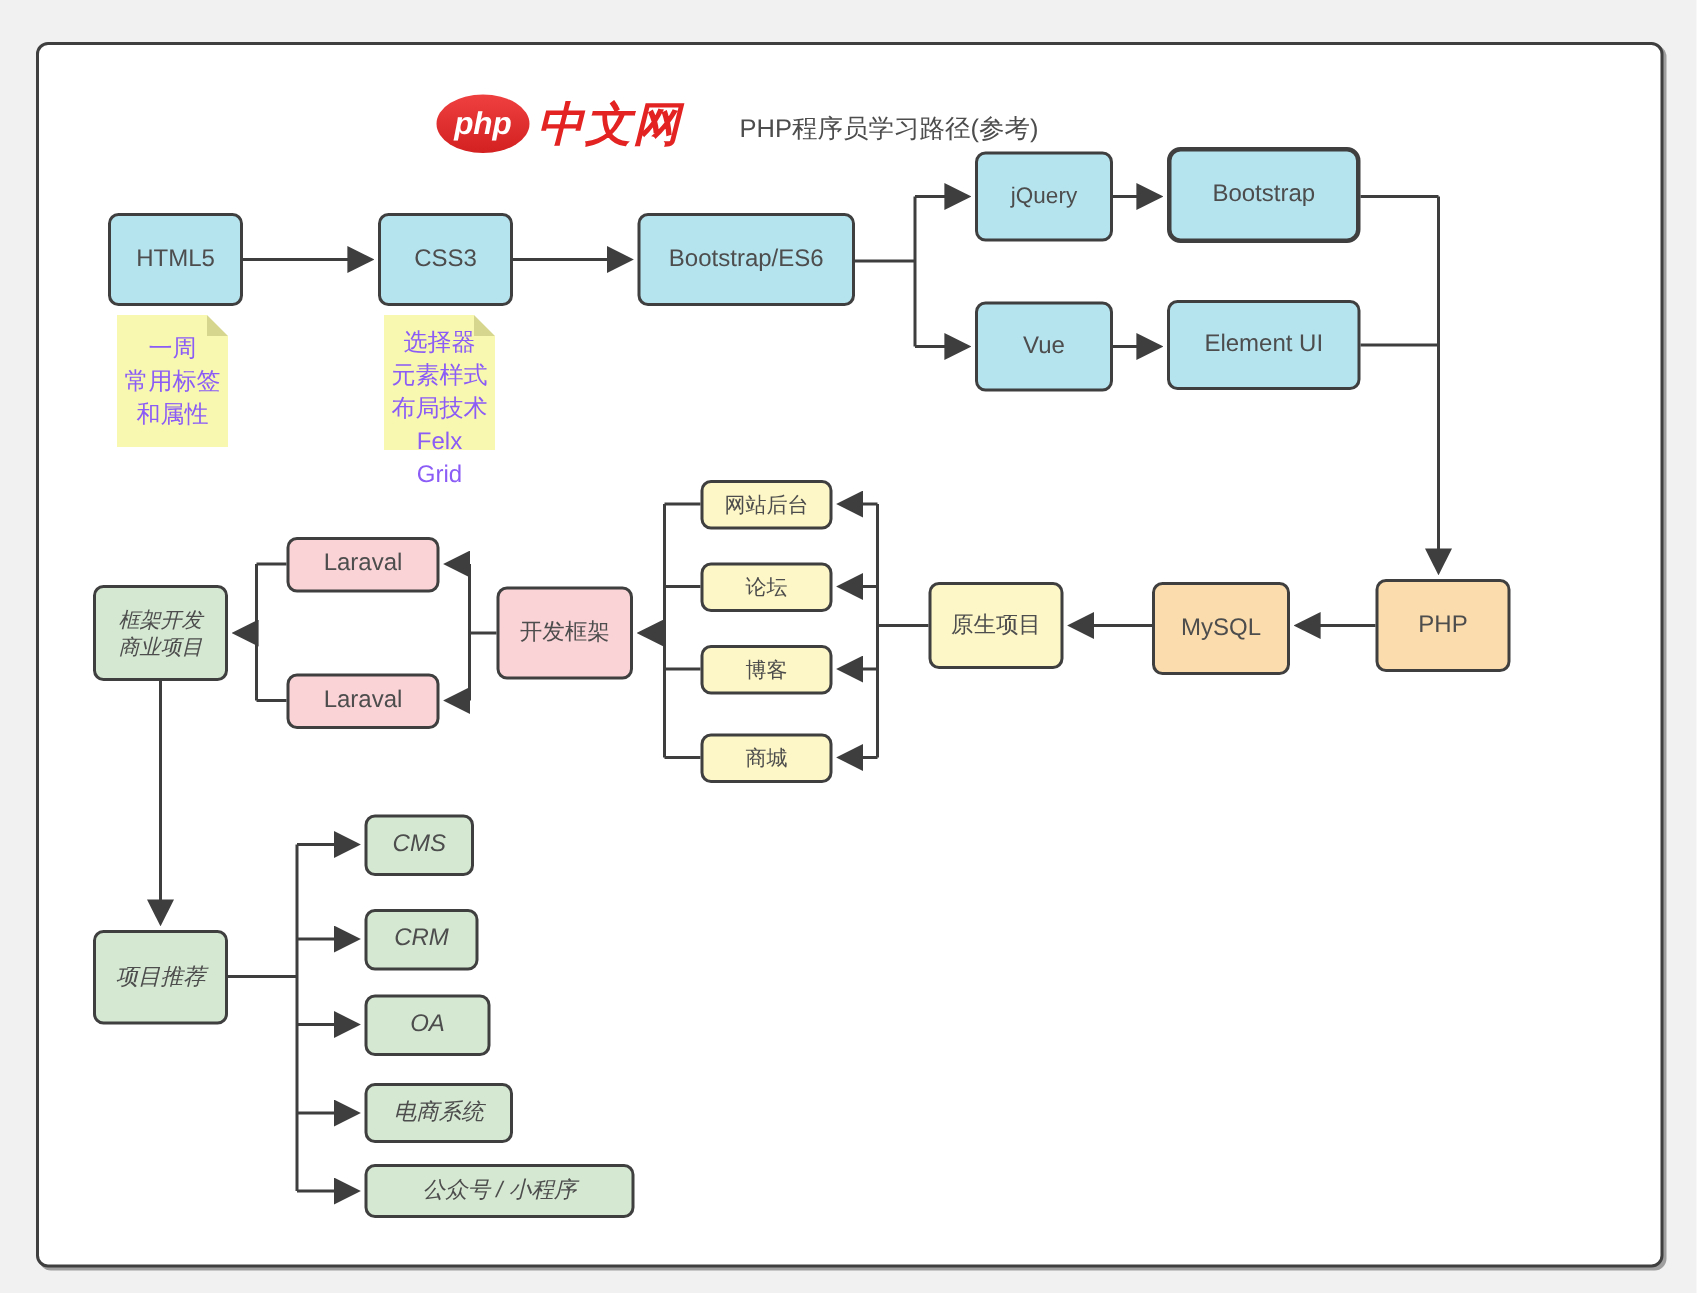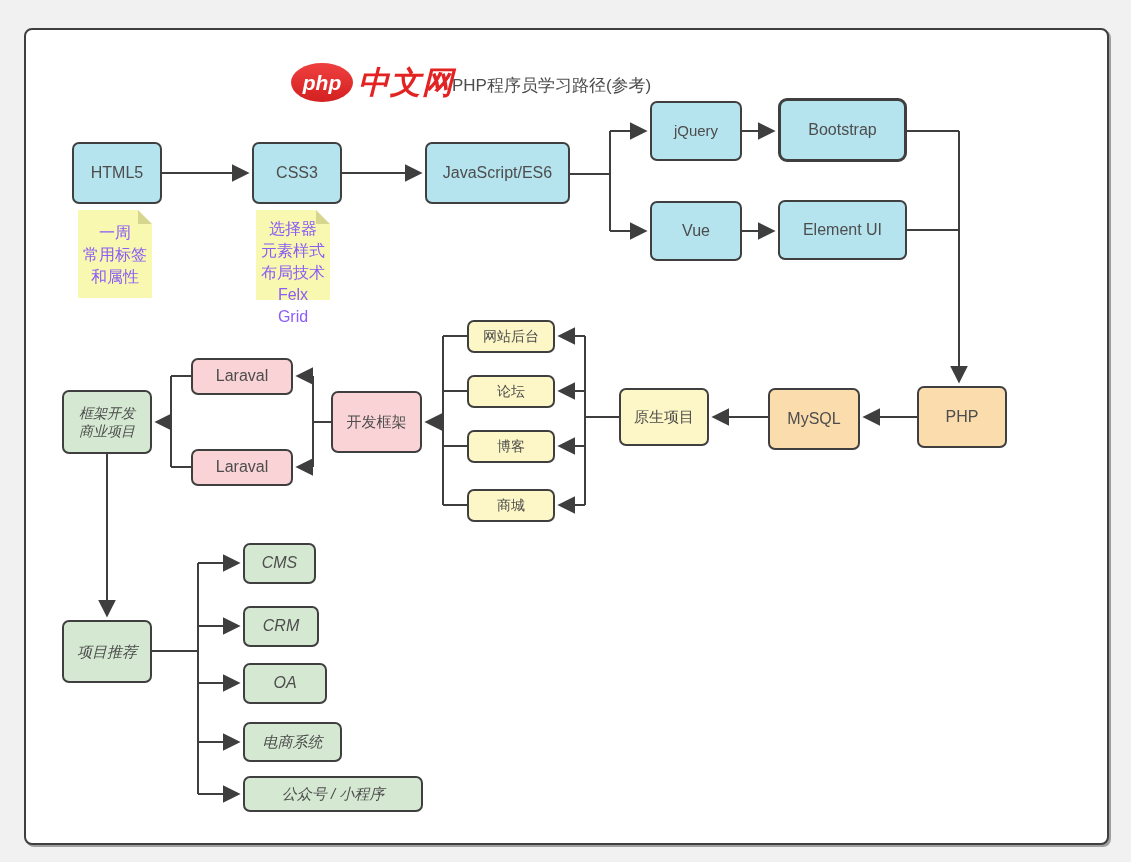--- a/index.html
+++ b/index.html
@@ -23,21 +23,21 @@
     border-radius:50%; display:flex; align-items:center; justify-content:center;
     color:#ffffff; font-size:21px; font-weight:bold; font-style:italic;
   }
   .logo-cn {
     position:absolute; left:358px; top:62px;
     color:#e32222; font-size:31px; font-weight:bold; font-style:italic;
     letter-spacing:1px; white-space:nowrap;
   }
   .page-title {
     position:absolute; left:452px; top:74px;
-    color:#4d4d4d; font-size:17px; white-space:nowrap;
+    color:#4d4d4d; font-size:17px; white-space:nowrap;padding-left:41px;
   }
 
   
   .node {
     position:absolute; box-sizing:border-box;
     border:2px solid #3f3f3f; border-radius:7px;
     display:flex; align-items:center; justify-content:center;
     color:#4d4d4d; font-size:15px; text-align:left;
     white-space:pre-line; line-height:1.3;
   }
@@ -123,21 +123,21 @@
   </svg>
 
   <div class="logo-oval">
     <span>php</span>
   </div>
   <div class="logo-cn">中文网</div>
   <div class="page-title">PHP程序员学习路径(参考)</div>
 
   <div class="node cyan f16" style="left:72px;top:142px;width:90px;height:62px">HTML5</div>
   <div class="node cyan f16" style="left:252px;top:142px;width:90px;height:62px">CSS3</div>
-  <div class="node cyan f16" style="left:425px;top:142px;width:145px;height:62px">JavaScript/ES6</div>
+  <div class="node cyan f16" style="left:425px;top:142px;width:145px;height:62px">Bootstrap/ES6</div>
   <div class="node cyan" style="left:650px;top:101px;width:92px;height:60px">jQuery</div>
   <div class="node cyan bold-border f16" style="left:778px;top:98px;width:129px;height:64px">Bootstrap</div>
   <div class="node cyan f16" style="left:650px;top:201px;width:92px;height:60px">Vue</div>
   <div class="node cyan f16" style="left:778px;top:200px;width:129px;height:60px">Element UI</div>
 
   <div class="note" style="left:78px;top:210px;height:88px">
     <div>一周</div>
     <div>常用标签</div>
     <div>和属性</div>
   </div>

